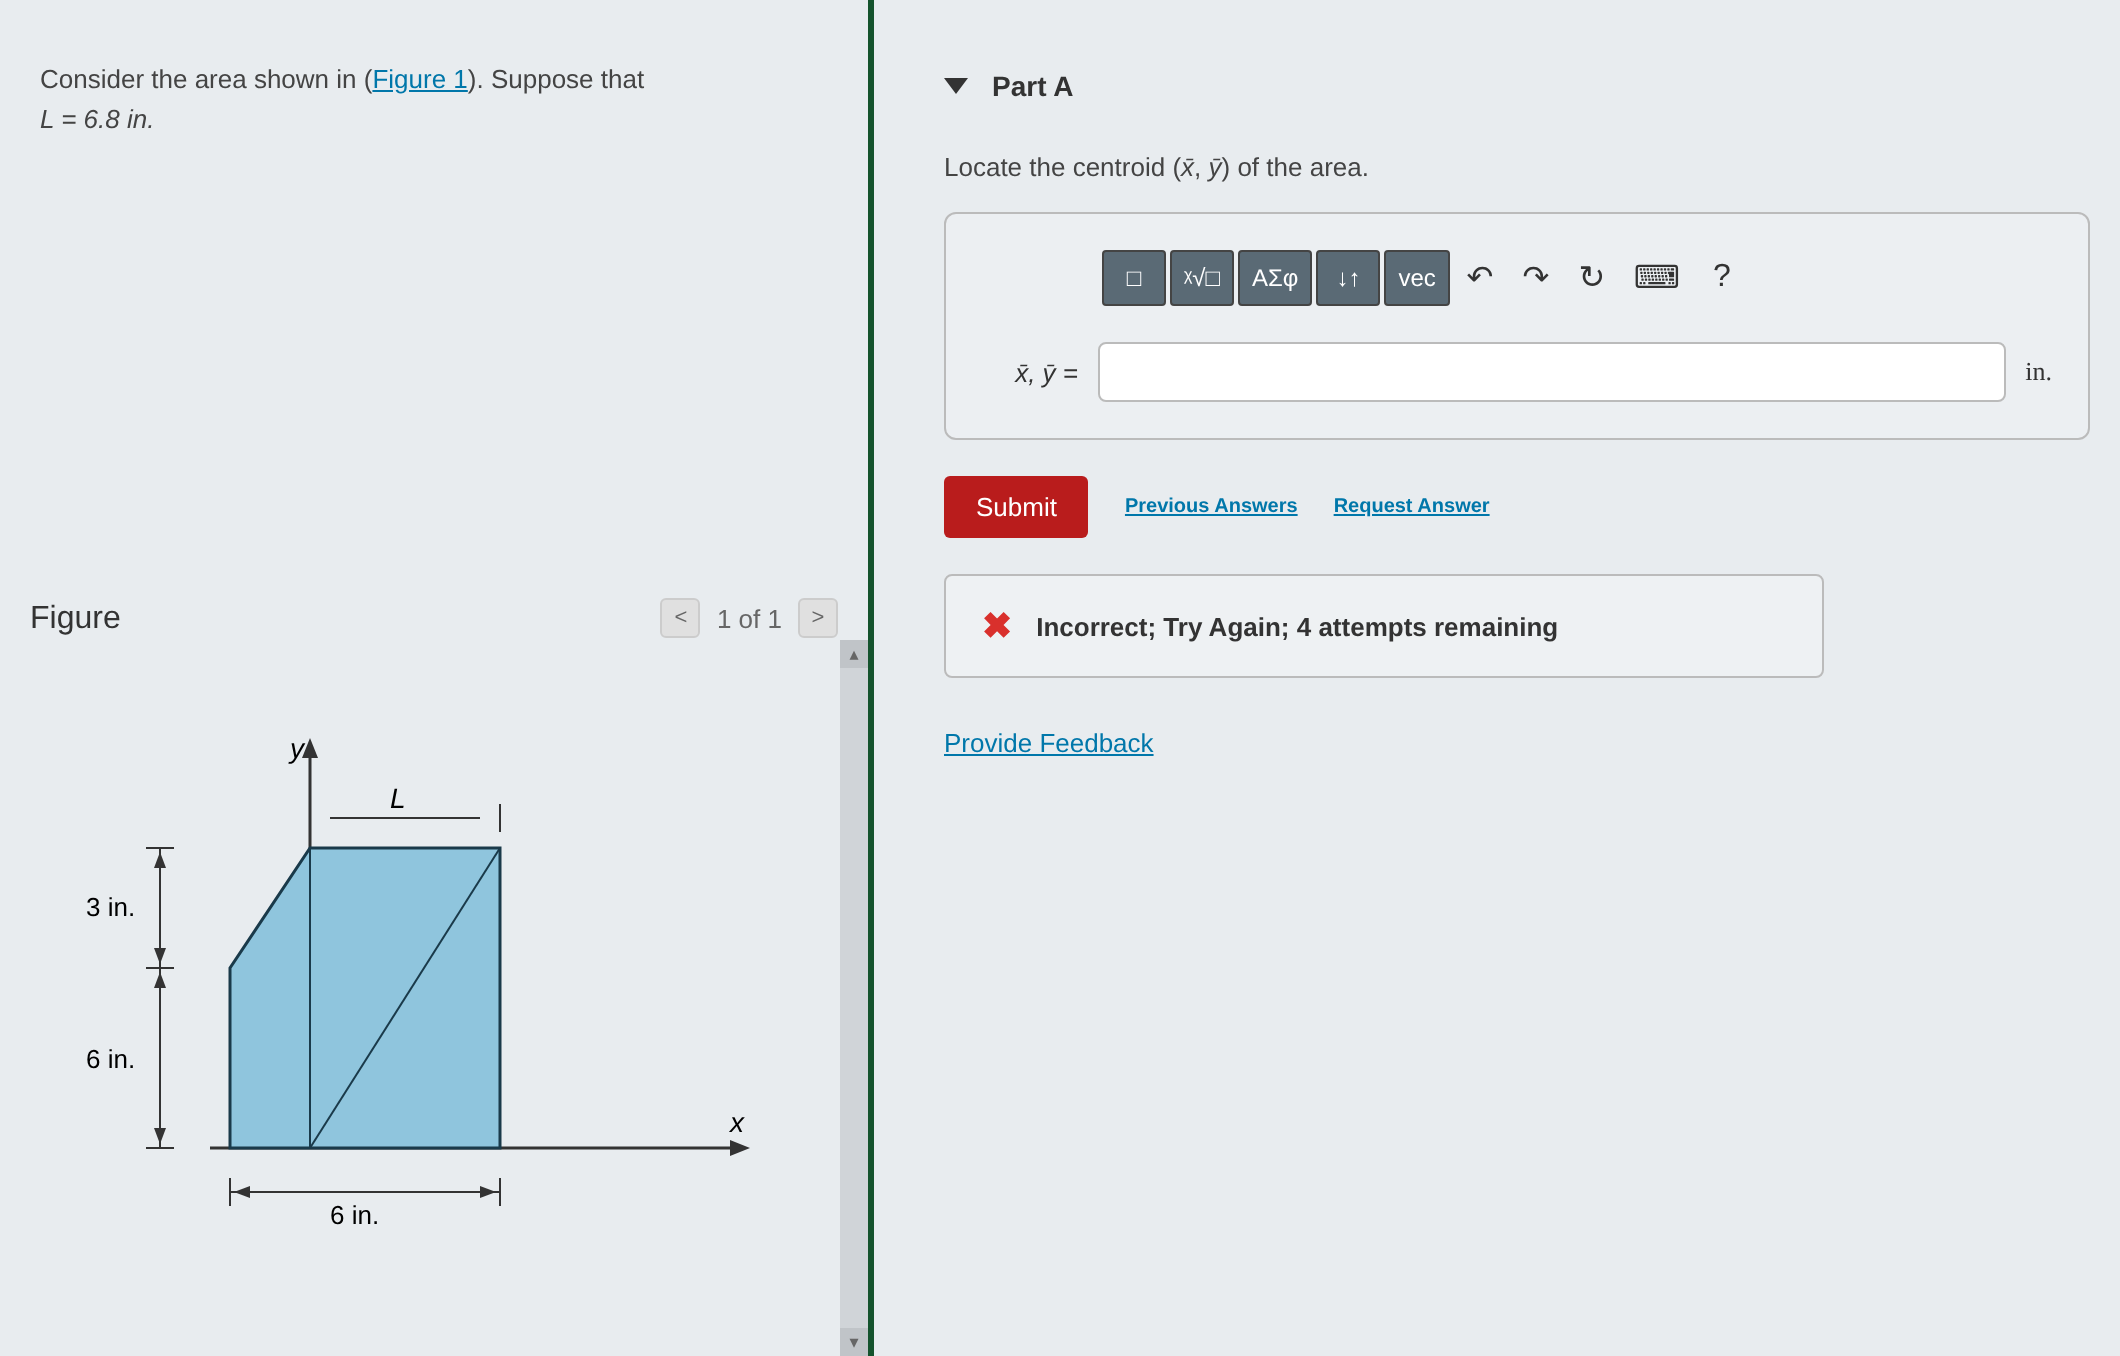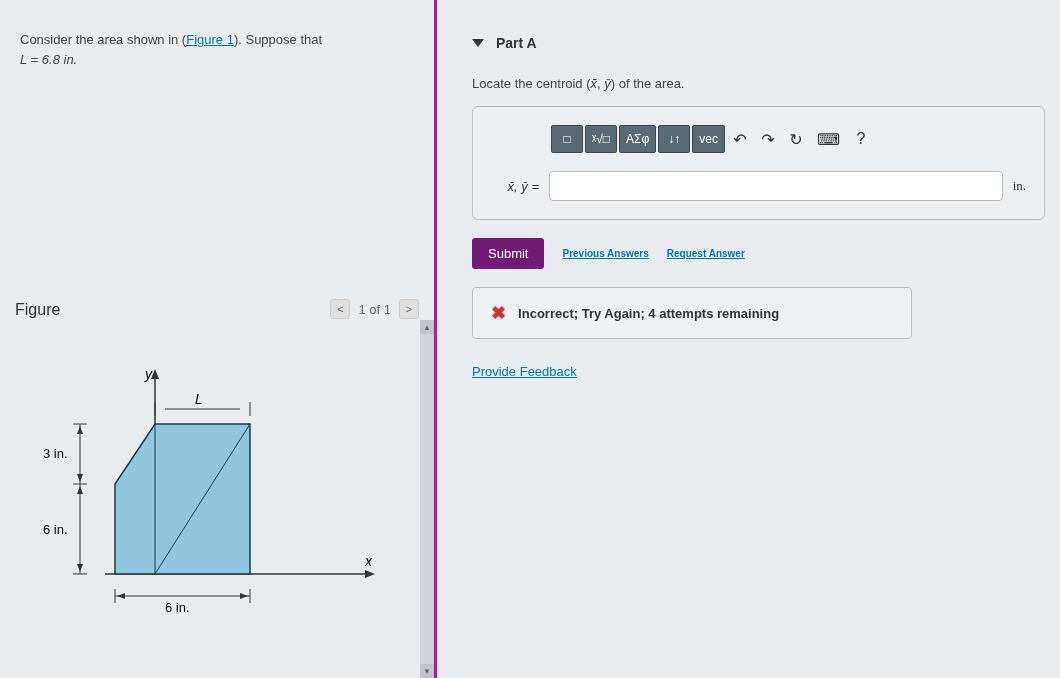--- a/index.html
+++ b/index.html
@@ -1,18 +1,18 @@
 <!DOCTYPE html>
 <html><head>
 <meta charset="utf-8">
 <style>
 * { box-sizing: border-box; margin: 0; padding: 0; }
 body { font-family: Arial, Helvetica, sans-serif; background: #e8ecef; color: #333; font-size: 13px; width: 1060px; height: 678px; overflow: hidden; }
 .container { display: flex; height: 100%; }
-.left-pane { width: 437px; padding: 20px 15px; border-right: 3px solid #a21caf; position: relative; }
+.left-pane { width: 437px; padding: 20px 15px; border-right: 3px solid #14532d; position: relative; }
 .right-pane { flex: 1; padding: 20px 15px 20px 35px; }
 .problem-text { color: #444; line-height: 1.5; padding: 10px 5px 25px 5px; }
 .italic { font-style: italic; }
 .link { color: #0077aa; text-decoration: underline; cursor: pointer; }
 .figure-section { margin-top: 200px; }
 .figure-header { display: flex; justify-content: space-between; align-items: flex-end; padding: 5px 0; }
 .figure-title { font-size: 16px; color: #333; font-weight: normal; }
 .figure-nav { display: flex; align-items: center; gap: 8px; color: #666; }
 .nav-btn { background: #e0e0e0; border: 1px solid #ccc; width: 20px; height: 20px; border-radius: 3px; display: flex; align-items: center; justify-content: center; cursor: pointer; font-size: 11px; color: #666; }
 .figure-body { padding: 20px 10px; }
@@ -24,21 +24,21 @@
 .bold { font-weight: bold; }
 .answer-box { border: 1px solid #bbb; border-radius: 6px; padding: 18px; margin: 15px 0; background: rgba(255,255,255,0.2); }
 .toolbar { display: flex; gap: 2px; align-items: center; margin-bottom: 18px; margin-left: 60px; }
 .tool-btn { background: #5a6a75; color: #fff; border: 1px solid #444; height: 28px; min-width: 32px; display: flex; align-items: center; justify-content: center; font-size: 12px; cursor: pointer; border-radius: 2px; padding: 0 6px; }
 .tool-btn.plain { background: transparent; color: #333; border: none; font-size: 16px; min-width: 26px; }
 .input-row { display: flex; align-items: center; gap: 10px; }
 .input-label { font-style: italic; min-width: 48px; text-align: right; }
 .answer-input { flex: 1; height: 30px; border: 1px solid #bbb; border-radius: 4px; padding: 0 8px; background: #fff; }
 .unit { font-family: Georgia, serif; }
 .submit-row { display: flex; align-items: center; gap: 18px; margin: 18px 0; }
-.submit-btn { background: #701a75; color: #fff; border: none; padding: 8px 16px; border-radius: 3px; cursor: pointer; font-size: 13px; }
+.submit-btn { background: #b91c1c; color: #fff; border: none; padding: 8px 16px; border-radius: 3px; cursor: pointer; font-size: 13px; }
 .action-link { color: #0077aa; text-decoration: underline; cursor: pointer; font-size: 10px; font-weight: bold; }
 .feedback-box { border: 1px solid #bbb; border-radius: 4px; padding: 14px 18px; margin: 10px 0 25px 0; display: flex; align-items: center; gap: 12px; background: rgba(255,255,255,0.25); max-width: 440px; }
 .x-icon { color: #d9302c; font-weight: bold; font-size: 18px; }
 .feedback-text { font-weight: bold; color: #333; }
 .provide-fb { color: #0077aa; text-decoration: underline; cursor: pointer; font-size: 13px; }
 .scroll-track { position: absolute; right: 0; top: 320px; bottom: 0; width: 14px; background: #d0d4d8; }
 .scroll-up { position:absolute; top:0; left:0; right:0; height:14px; background:#c0c4c8; text-align:center; font-size:9px; line-height:14px; color:#666;}
 .scroll-down { position:absolute; bottom:0; left:0; right:0; height:14px; background:#c0c4c8; text-align:center; font-size:9px; line-height:14px; color:#666;}
 </style>
 </head>

